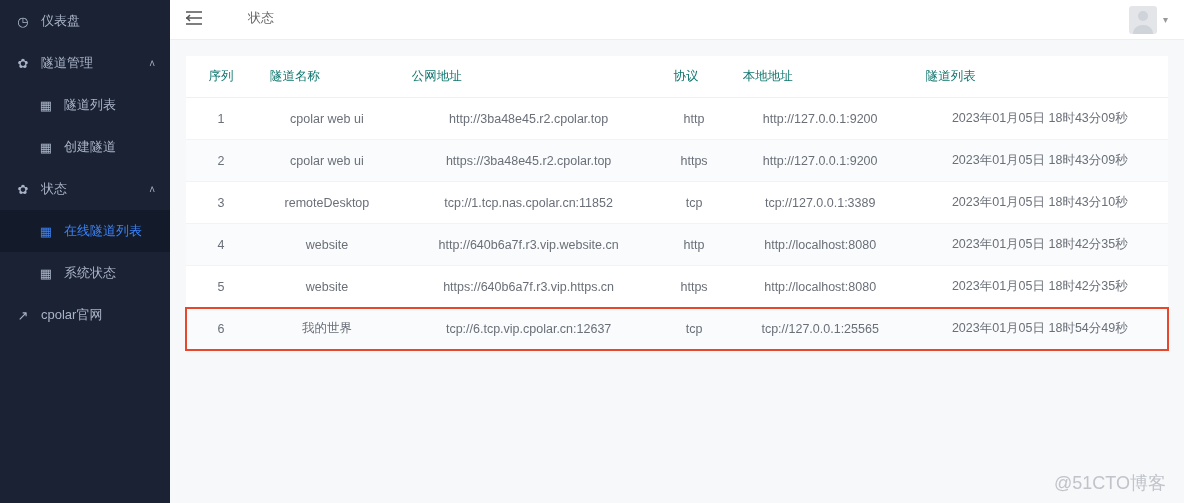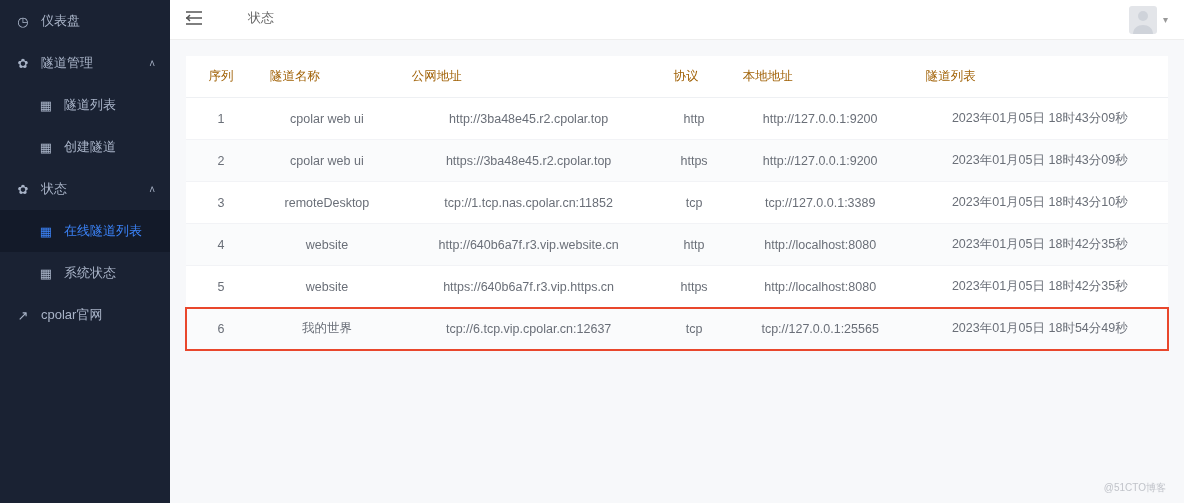--- a/index.html
+++ b/index.html
@@ -14,26 +14,26 @@
     .menu-toggle { margin-right: 20px; cursor: pointer; color: #555; }
     .breadcrumb { display: flex; align-items: center; gap: 21px; color: #666; font-size: 13px; flex-direction: column; }
     .breadcrumb .sep { color: #bbb; }
     .breadcrumb .current { color: #999; }
     .user { margin-left: auto; display: flex; align-items: center; gap: 6px; cursor: pointer; }
     .avatar { width: 28px; height: 28px; background: #e3e5e9; border-radius: 3px; }
     .avatar svg { width: 28px; height: 28px; }
     .content { position: absolute; left: 170px; top: 40px; right: 0; bottom: 0; background: #f7f8fa; padding: 16px; }
     .card { background: #fff; }
     table { width: 100%; border-collapse: collapse; font-size: 12.5px; color: #6a6f78; }
-    th { text-align: left; font-weight: 500; color: #a16207; padding: 12px 14px; border-bottom: 1px solid #eef0f3; }
+    th { text-align: left; font-weight: 500; color: #0f766e; padding: 12px 14px; border-bottom: 1px solid #eef0f3; }
     td { padding: 12px 14px; border-bottom: 1px solid #f2f3f6; text-align: center; }
     tbody tr:nth-child(even) { background: #fafbfc; }
     .col-seq { width: 70px; text-align: center; }
     .hl-row { outline: 2px solid #e9472c; outline-offset: -1px; }
-    .watermark { position: absolute; right: 18px; bottom: 8px; color: #c0c3c9; font-size: 10px; }
+    .watermark { position: absolute; right: 18px; bottom: 8px; color: #c0c3c9; font-size: 18px; }
   </style>
 </head>
 <body>
 
 <div class="sidebar">
   <div class="side-item">
     <span class="icon">◷</span>
     <span>仪表盘</span>
   </div>
   <div class="side-item">

